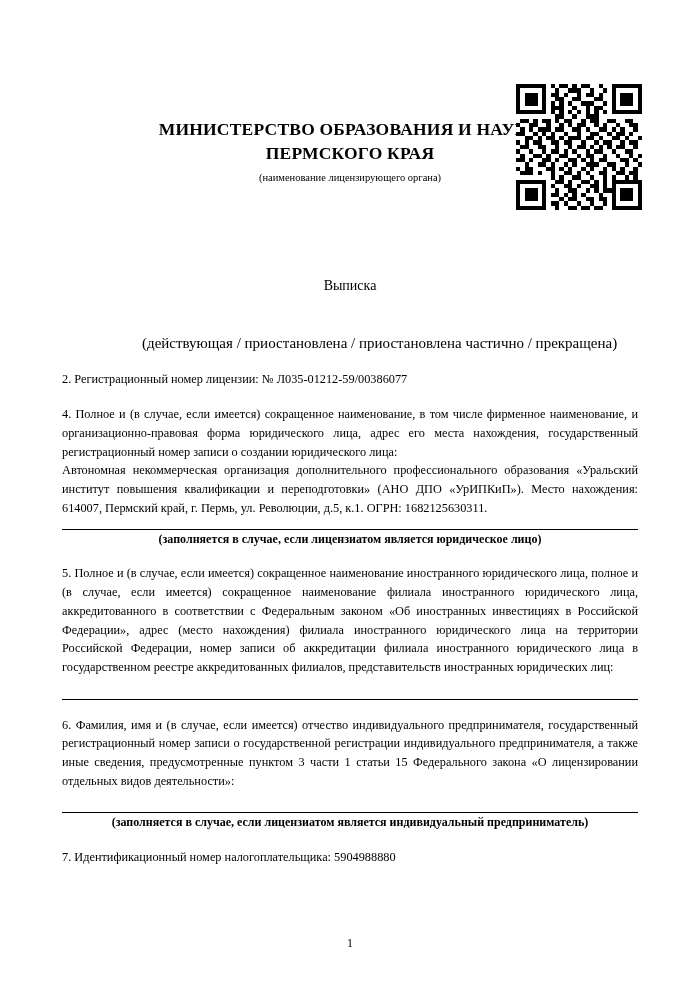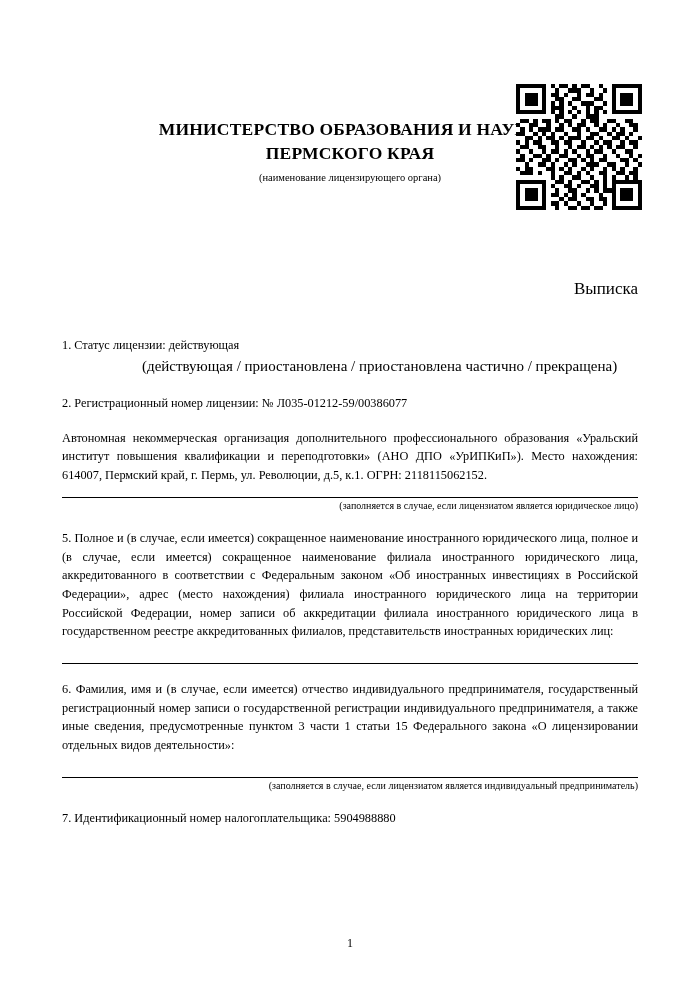--- a/index.html
+++ b/index.html
@@ -43,44 +43,45 @@
     width: 430px;
     margin: 0 auto;
   }
   .org-caption {
     font-size: 10.5px;
     margin-top: 7px;
   }
 
   .doc-title {
     margin-top: 92px;
-    text-align: right;
-    font-size: 17px;
+    text-align: center;
+    font-size: 14px;
     line-height: 1.6;
   }
 
   .items {
     margin-top: 34px;
   }
   .item {
     font-size: 12.3px;
     line-height: 1.52;
     text-align: justify;
     text-justify: inter-word;
     margin-bottom: 16px;
   }
   .item p { margin: 0; }
   .item .cont {
     text-align: justify;
   }
   .note {
-    font-size: 10px;
-    text-align: right;
+    font-size: 12px;
+    text-align: center;
     margin-top: 6px;
     margin-bottom: 0;
+    font-weight: bold;
   }
   .note-indent {
     font-size: 15px;
     margin-top: 5px;
     padding-left: 80px;
   }
   .rule {
     border: none;
     border-top: 1px solid #000;
     margin: 12px 0 0 0;
@@ -381,31 +382,31 @@
     <div class="org-caption">(наименование лицензирующего органа)</div>
   </div>
 
   <div class="doc-title">
     <div>Выписка</div>
   </div>
 
   <div class="items">
 
     <div class="item">
-      <p>1. Статус лицензии: действующая</p>
       <p class="note-indent">(действующая / приостановлена / приостановлена частично / прекращена)</p>
     </div>
 
     <div class="item">
       <p>2. Регистрационный номер лицензии: № Л035-01212-59/00386077</p>
     </div>
 
 
     <div class="item">
-      <p class="cont">Автономная некоммерческая организация дополнительного профессионального образования «Уральский институт повышения квалификации и переподготовки» (АНО ДПО «УрИПКиП»). Место нахождения: 614007, Пермский край, г. Пермь, ул. Революции, д.5, к.1. ОГРН: 2118115062152.</p>
+      <p class="cont">4. Полное и (в случае, если имеется) сокращенное наименование, в том числе фирменное наименование, и организационно-правовая форма юридического лица, адрес его места нахождения, государственный регистрационный номер записи о создании юридического лица:</p>
+      <p class="cont">Автономная некоммерческая организация дополнительного профессионального образования «Уральский институт повышения квалификации и переподготовки» (АНО ДПО «УрИПКиП»). Место нахождения: 614007, Пермский край, г. Пермь, ул. Революции, д.5, к.1. ОГРН: 1682125630311.</p>
       <hr class="rule">
       <p class="note">(заполняется в случае, если лицензиатом является юридическое лицо)</p>
     </div>
 
     <div class="item">
       <p class="cont">5. Полное и (в случае, если имеется) сокращенное наименование иностранного юридического лица, полное и (в случае, если имеется) сокращенное наименование филиала иностранного юридического лица, аккредитованного в соответствии с Федеральным законом «Об иностранных инвестициях в Российской Федерации», адрес (место нахождения) филиала иностранного юридического лица на территории Российской Федерации, номер записи об аккредитации филиала иностранного юридического лица в государственном реестре аккредитованных филиалов, представительств иностранных юридических лиц:</p>
       <div class="spacer-lines"></div>
       <hr class="rule">
     </div>
 

